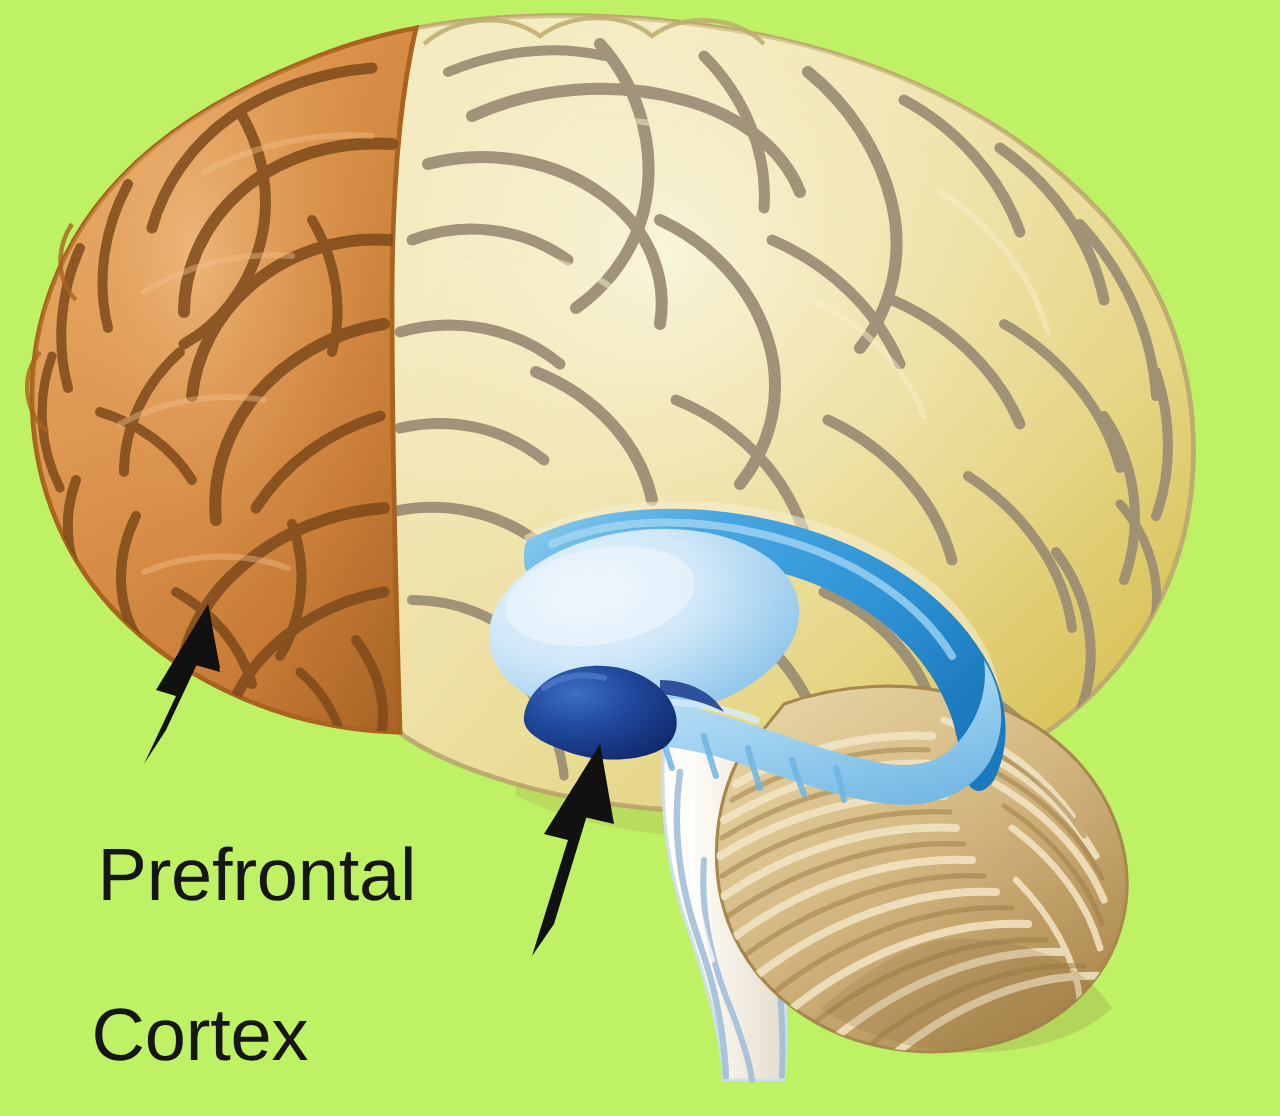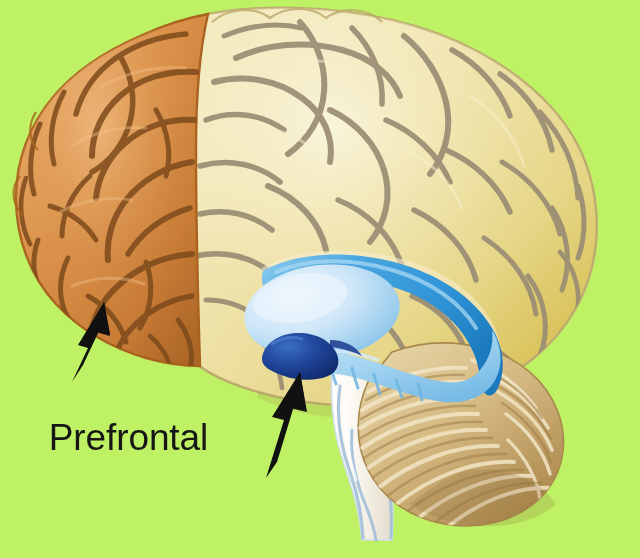--- a/index.html
+++ b/index.html
@@ -359,16 +359,17 @@
                L300,372
                L306,410
                L294,406
                L277,462 Z" fill="#111111"></path>
       <path d="M300,372 L290,408 L307,412 Z" fill="#111111"></path>
     </g>
   </svg>
 
   <div class="anno-label" id="label-prefrontal">
     <span class="ln1">Prefrontal</span>
+    <span class="ln2">Cortex</span>
   </div>
 
 
 </div>
 
 </body></html>

